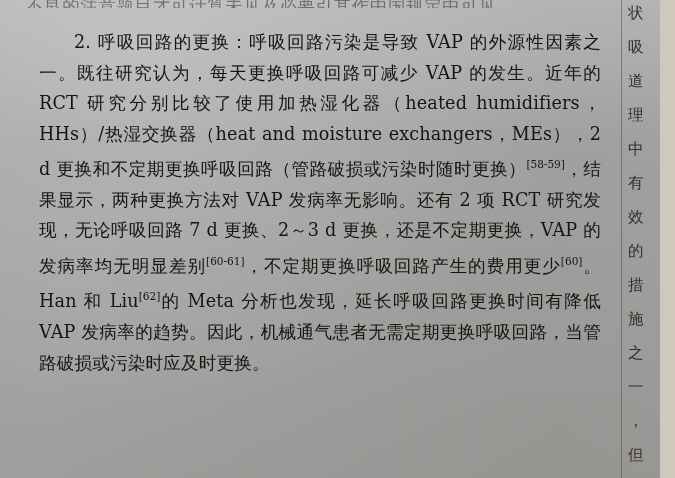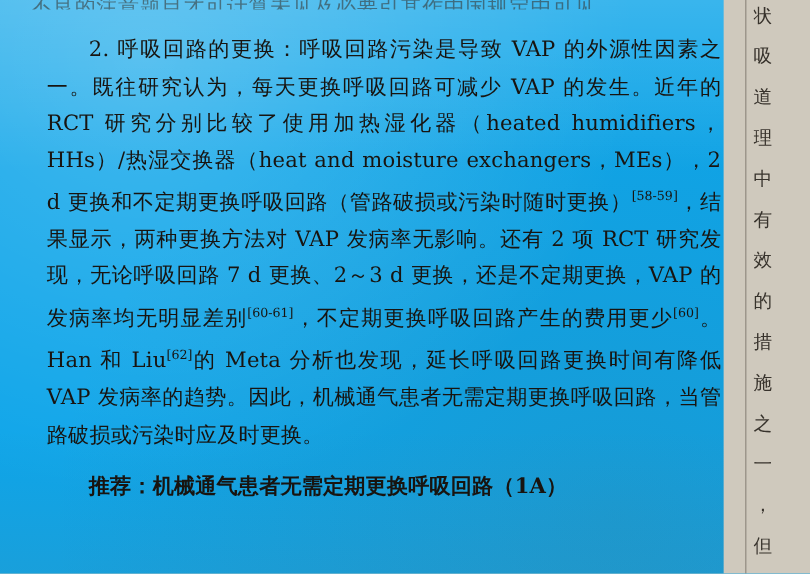--- a/index.html
+++ b/index.html
@@ -8,23 +8,23 @@
   }
   body {
     width: 675px;
     height: 478px;
     overflow: hidden;
     background: #cfc9bd;
     font-family: "DejaVu Serif", "Liberation Serif", serif;
   }
   .page {
     position: relative;
-    width: 603px;
+    width: 660px;
     height: 478px;
-    background: #0ea5e9;
+    background: #a3a3a3;
   }
   
   .grain {
     position: absolute;
     inset: 0;
     background:
       linear-gradient(180deg, rgba(255,255,255,0.18), rgba(255,255,255,0.0) 30%),
       linear-gradient(0deg, rgba(120,110,95,0.10), rgba(255,255,255,0.0) 25%),
       radial-gradient(ellipse at 20% 10%, rgba(255,255,255,0.22), rgba(0,0,0,0) 60%),
       radial-gradient(ellipse at 85% 90%, rgba(90,80,65,0.12), rgba(0,0,0,0) 65%);
@@ -108,21 +108,20 @@
 <body>
 
 <div class="page">
   <div class="grain"></div>
 
   <div class="top-clip blurline">不良的注意题目才可计算未见及必要引其作中国规定中可见</div>
 
   <div class="body-col">
     <p class="para indent"><span>2. 呼吸回路的更换：呼吸回路污染是导致 VAP 的外源性因素之一。既往研究认为，每天更换呼吸回路可减少 VAP 的发生。近年的 RCT 研究分别比较了使用加热湿化器（heated humidifiers，HHs）/热湿交换器（heat and moisture exchangers，MEs），2 d 更换和不定期更换呼吸回路（管路破损或污染时随时更换）</span><span class="sup">[58-59]</span><span>，结果显示，两种更换方法对 VAP 发病率无影响。还有 2 项 RCT 研究发现，无论呼吸回路 7 d 更换、2～3 d 更换，还是不定期更换，VAP 的发病率均无明显差别</span><span class="sup">[60-61]</span><span>，不定期更换呼吸回路产生的费用更少</span><span class="sup">[60]</span><span>。Han 和 Liu</span><span class="sup">[62]</span><span>的 Meta 分析也发现，延长呼吸回路更换时间有降低 VAP 发病率的趋势。因此，机械通气患者无需定期更换呼吸回路，当管路破损或污染时应及时更换。</span></p>
 
-    <p class="para rec"><span>推荐：</span><span>机械通气患者无需定期更换呼吸回路（1A）</span></p>
   </div>
 
   <div class="gutter-line"></div>
 
   <div class="right-col">
     <div class="right-frag" style="top:6px">状</div>
     <div class="right-frag" style="top:40px">吸</div>
     <div class="right-frag" style="top:74px">道</div>
     <div class="right-frag" style="top:108px">理</div>
     <div class="right-frag" style="top:142px">中</div>

